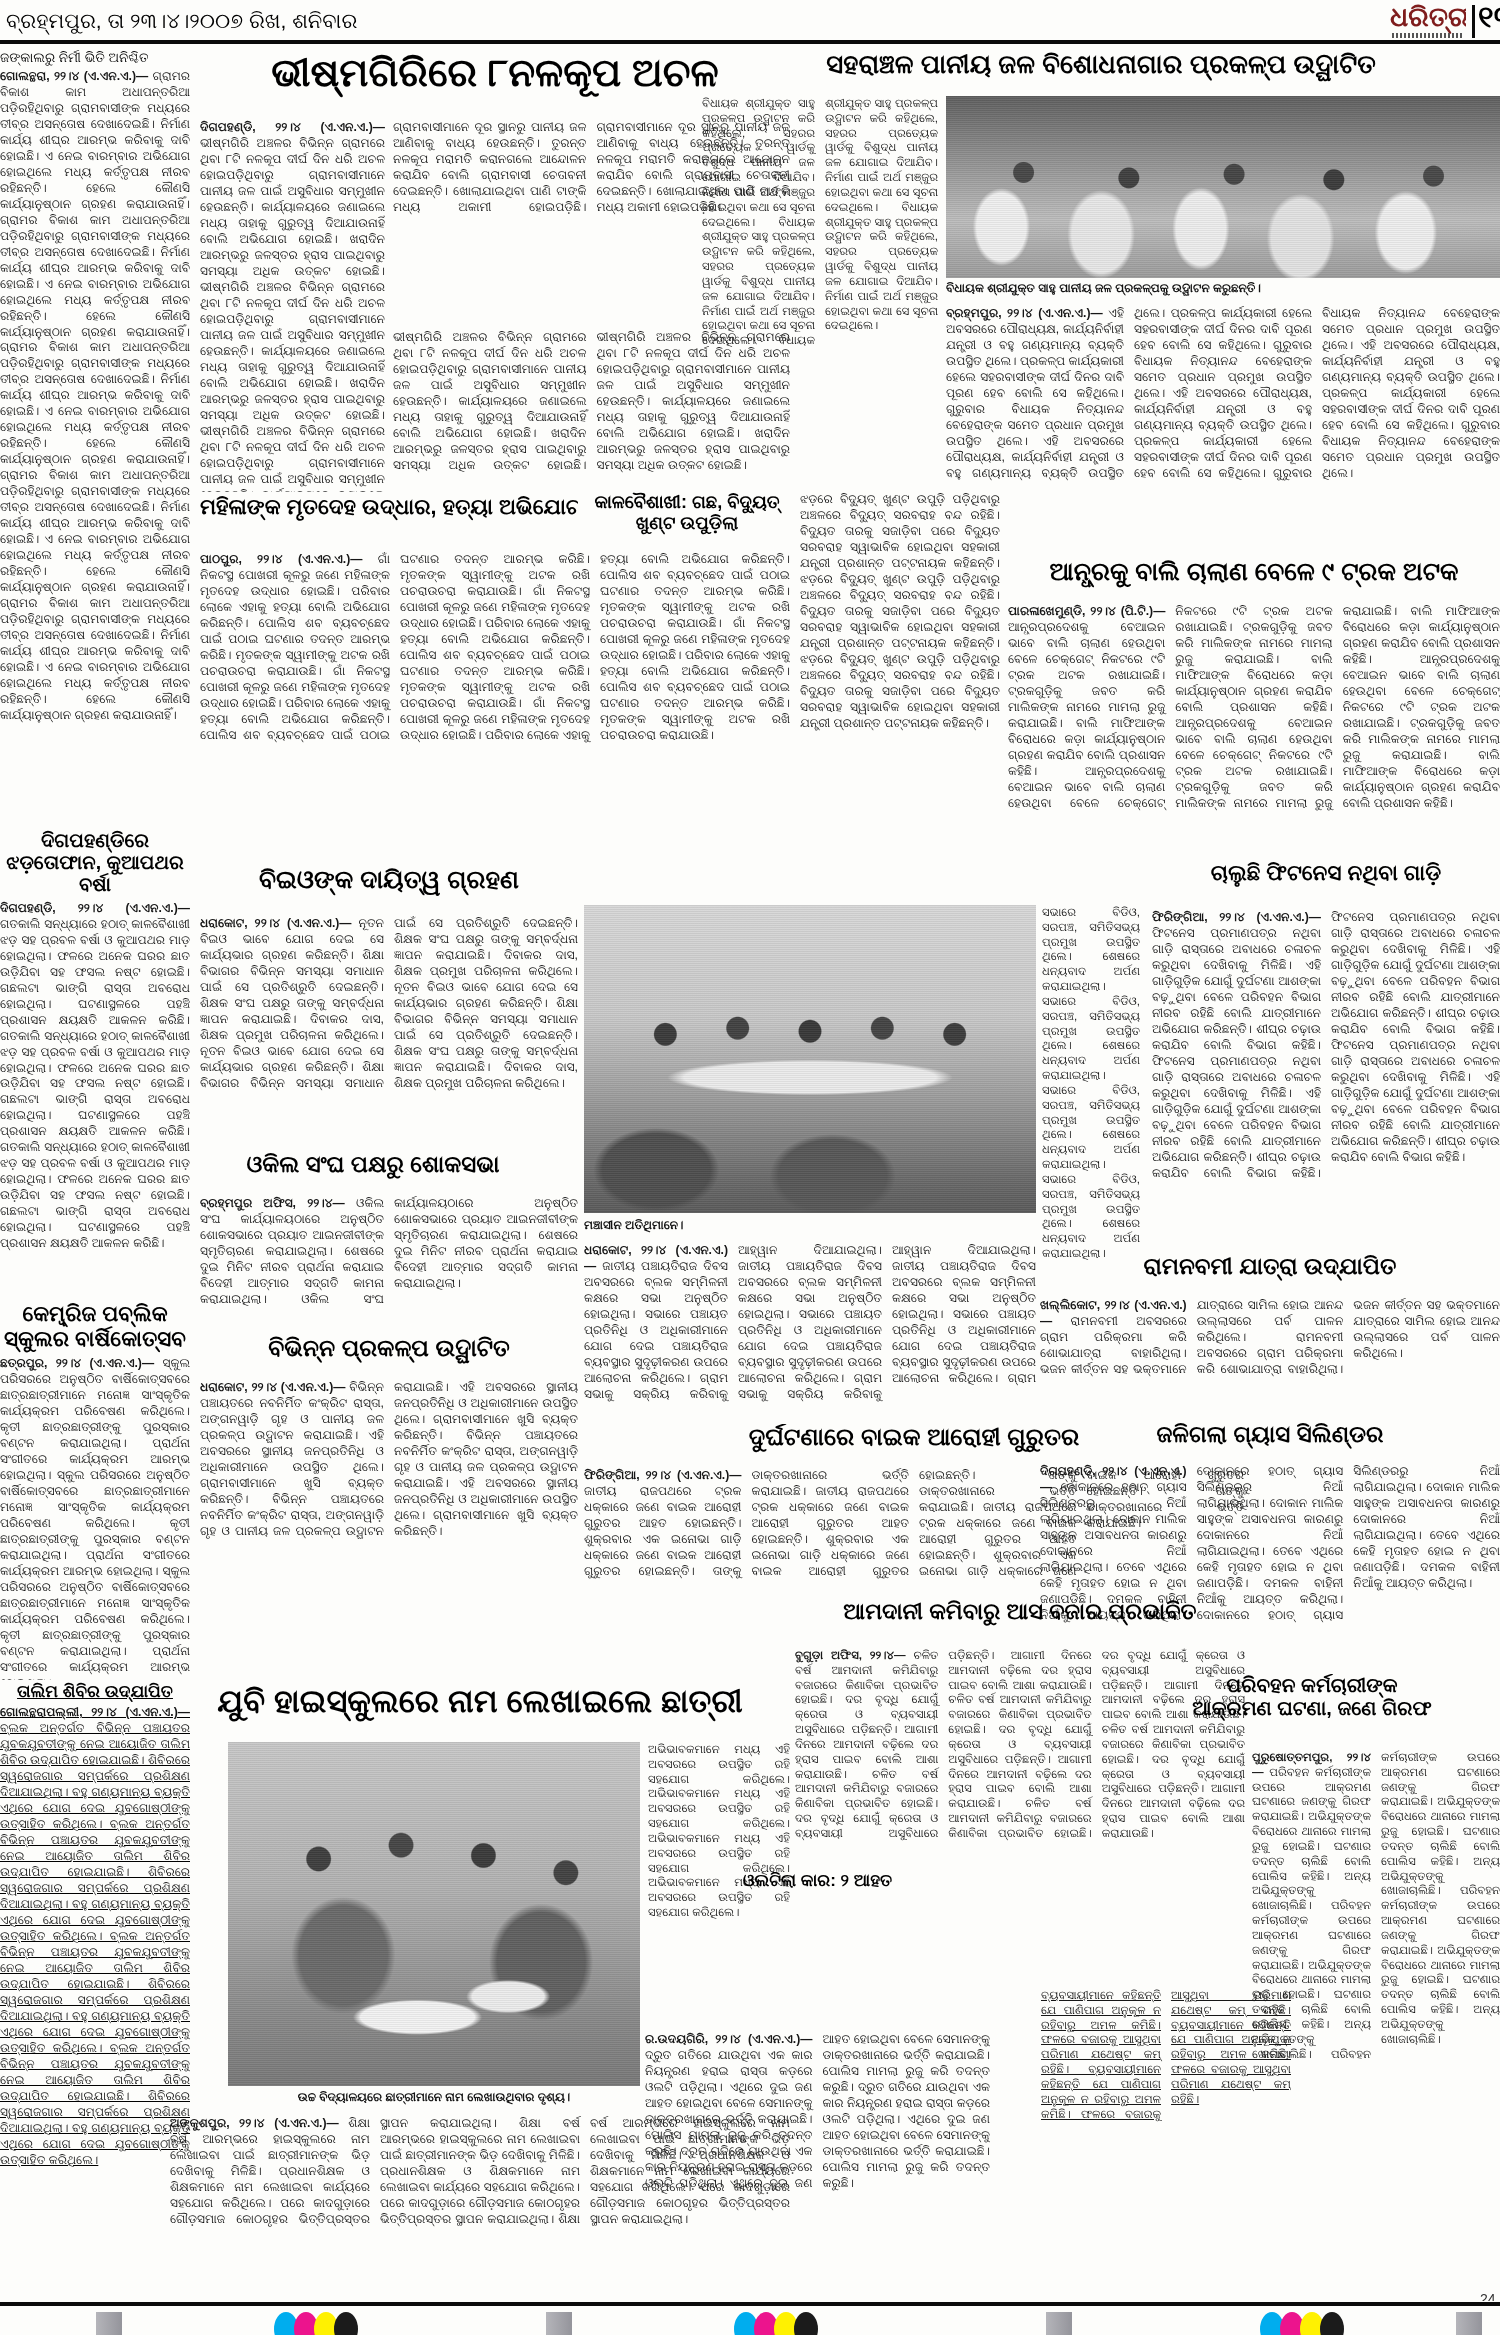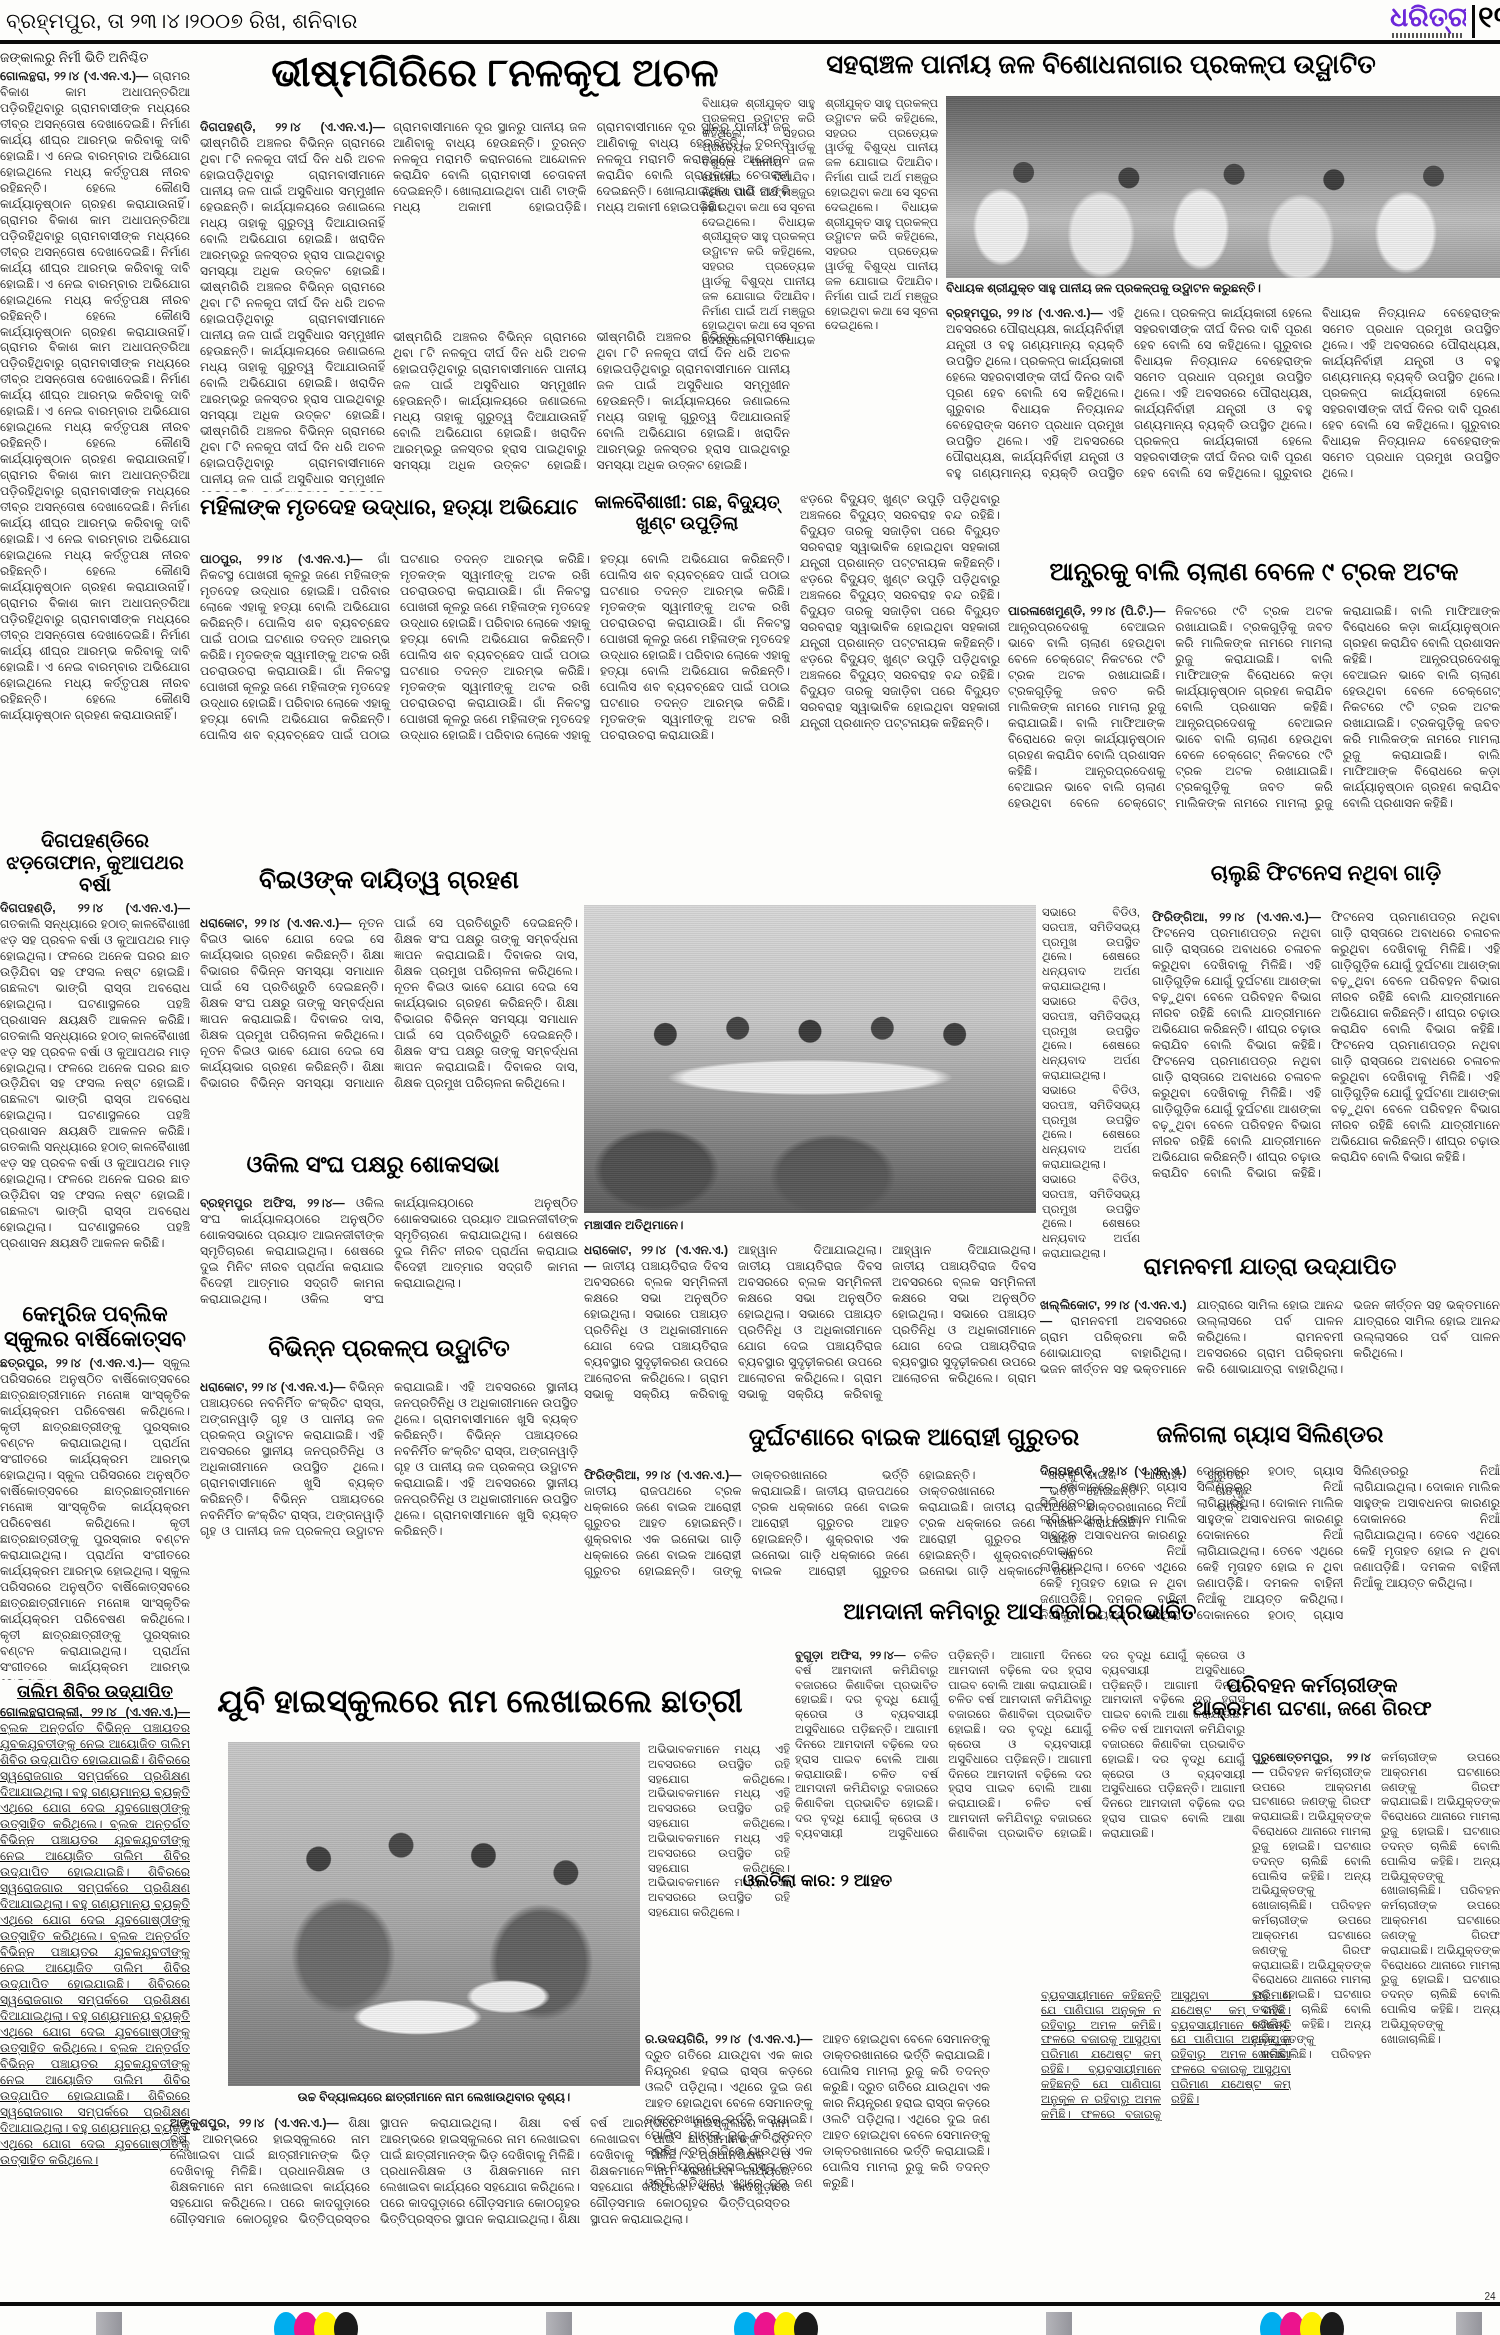--- a/index.html
+++ b/index.html
@@ -56,21 +56,21 @@
   .regsq{width:26px;height:34px;background:linear-gradient(90deg,#b5b5ba,#94949b);}
   .dot{width:24px;height:34px;border-radius:50%;display:inline-block;margin-right:-4px;}
   .dot-c{background:#00adee;} .dot-m{background:#ec148d;} .dot-y{background:#fff101;} .dot-k{background:#1b1b1b;}
 </style>
 </head>
 <body>
 
 <div class="page">
 
   <div class="abs lead" style="left:6px;top:8px;width:720px;height:30px;font-size:21px;">ବ୍ରହ୍ମପୁର, ତା ୨୩।୪।୨୦୦୭ ରିଖ, ଶନିବାର</div>
-  <div class="abs" style="left:1390px;top:2px;width:76px;height:32px;font-weight:700;font-size:27px;color:#6d28d9;">ଧରିତ୍ରୀ</div>
+  <div class="abs" style="left:1390px;top:2px;width:76px;height:32px;font-weight:700;font-size:27px;color:#7f1d1d;">ଧରିତ୍ରୀ</div>
   <div class="abs logo-sub" style="left:1392px;top:33px;width:70px;height:5px;"></div>
   <div class="abs rule" style="left:1472px;top:5px;width:3px;height:33px;"></div>
   <div class="abs" style="left:1478px;top:0px;width:22px;height:40px;font-weight:700;font-size:30px;color:#000;">୧୩</div>
   <div class="abs rule" style="left:0px;top:40px;width:1500px;height:4px;"></div>
 
   <div class="abs" style="left:0px;top:50px;width:190px;height:775px;">
     <div class="lead">ଜଙ୍କାଲରୁ ନିର୍ମୀ ଭିତି ଅନିଶ୍ଚିତ</div>
     <p class="body" style="margin:2px 0 0;"><b class="dl">ଗୋଲନ୍ଥରା, ୨୨।୪ (ଏ.ଏନ.ଏ.)—</b> <span>ଗ୍ରାମର ବିକାଶ କାମ ଅଧାପନ୍ତରିଆ ପଡ଼ିରହିଥିବାରୁ ଗ୍ରାମବାସୀଙ୍କ ମଧ୍ୟରେ ତୀବ୍ର ଅସନ୍ତୋଷ ଦେଖାଦେଇଛି। ନିର୍ମାଣ କାର୍ଯ୍ୟ ଶୀଘ୍ର ଆରମ୍ଭ କରିବାକୁ ଦାବି ହୋଇଛି। ଏ ନେଇ ବାରମ୍ବାର ଅଭିଯୋଗ ହୋଇଥିଲେ ମଧ୍ୟ କର୍ତ୍ତୃପକ୍ଷ ନୀରବ ରହିଛନ୍ତି। ହେଲେ କୌଣସି କାର୍ଯ୍ୟାନୁଷ୍ଠାନ ଗ୍ରହଣ କରାଯାଉନାହିଁ। ଗ୍ରାମର ବିକାଶ କାମ ଅଧାପନ୍ତରିଆ ପଡ଼ିରହିଥିବାରୁ ଗ୍ରାମବାସୀଙ୍କ ମଧ୍ୟରେ ତୀବ୍ର ଅସନ୍ତୋଷ ଦେଖାଦେଇଛି। ନିର୍ମାଣ କାର୍ଯ୍ୟ ଶୀଘ୍ର ଆରମ୍ଭ କରିବାକୁ ଦାବି ହୋଇଛି। ଏ ନେଇ ବାରମ୍ବାର ଅଭିଯୋଗ ହୋଇଥିଲେ ମଧ୍ୟ କର୍ତ୍ତୃପକ୍ଷ ନୀରବ ରହିଛନ୍ତି। ହେଲେ କୌଣସି କାର୍ଯ୍ୟାନୁଷ୍ଠାନ ଗ୍ରହଣ କରାଯାଉନାହିଁ। ଗ୍ରାମର ବିକାଶ କାମ ଅଧାପନ୍ତରିଆ ପଡ଼ିରହିଥିବାରୁ ଗ୍ରାମବାସୀଙ୍କ ମଧ୍ୟରେ ତୀବ୍ର ଅସନ୍ତୋଷ ଦେଖାଦେଇଛି। ନିର୍ମାଣ କାର୍ଯ୍ୟ ଶୀଘ୍ର ଆରମ୍ଭ କରିବାକୁ ଦାବି ହୋଇଛି। ଏ ନେଇ ବାରମ୍ବାର ଅଭିଯୋଗ ହୋଇଥିଲେ ମଧ୍ୟ କର୍ତ୍ତୃପକ୍ଷ ନୀରବ ରହିଛନ୍ତି। ହେଲେ କୌଣସି କାର୍ଯ୍ୟାନୁଷ୍ଠାନ ଗ୍ରହଣ କରାଯାଉନାହିଁ। ଗ୍ରାମର ବିକାଶ କାମ ଅଧାପନ୍ତରିଆ ପଡ଼ିରହିଥିବାରୁ ଗ୍ରାମବାସୀଙ୍କ ମଧ୍ୟରେ ତୀବ୍ର ଅସନ୍ତୋଷ ଦେଖାଦେଇଛି। ନିର୍ମାଣ କାର୍ଯ୍ୟ ଶୀଘ୍ର ଆରମ୍ଭ କରିବାକୁ ଦାବି ହୋଇଛି। ଏ ନେଇ ବାରମ୍ବାର ଅଭିଯୋଗ ହୋଇଥିଲେ ମଧ୍ୟ କର୍ତ୍ତୃପକ୍ଷ ନୀରବ ରହିଛନ୍ତି। ହେଲେ କୌଣସି କାର୍ଯ୍ୟାନୁଷ୍ଠାନ ଗ୍ରହଣ କରାଯାଉନାହିଁ। ଗ୍ରାମର ବିକାଶ କାମ ଅଧାପନ୍ତରିଆ ପଡ଼ିରହିଥିବାରୁ ଗ୍ରାମବାସୀଙ୍କ ମଧ୍ୟରେ ତୀବ୍ର ଅସନ୍ତୋଷ ଦେଖାଦେଇଛି। ନିର୍ମାଣ କାର୍ଯ୍ୟ ଶୀଘ୍ର ଆରମ୍ଭ କରିବାକୁ ଦାବି ହୋଇଛି। ଏ ନେଇ ବାରମ୍ବାର ଅଭିଯୋଗ ହୋଇଥିଲେ ମଧ୍ୟ କର୍ତ୍ତୃପକ୍ଷ ନୀରବ ରହିଛନ୍ତି। ହେଲେ କୌଣସି କାର୍ଯ୍ୟାନୁଷ୍ଠାନ ଗ୍ରହଣ କରାଯାଉନାହିଁ।</span></p>
   </div>
 
@@ -189,21 +189,21 @@
   <div class="abs hd" style="left:645px;top:1872px;width:345px;height:40px;font-size:17px;">ଓଲଟିଲା କାର: ୨ ଆହତ</div>
   <div class="abs body c2" style="left:645px;top:2032px;width:345px;height:258px;">
     <b class="dl">ର.ଉଦୟଗିରି, ୨୨।୪ (ଏ.ଏନ.ଏ.)—</b> <span>ଦ୍ରୁତ ଗତିରେ ଯାଉଥିବା ଏକ କାର ନିୟନ୍ତ୍ରଣ ହରାଇ ରାସ୍ତା କଡ଼ରେ ଓଲଟି ପଡ଼ିଥିଲା। ଏଥିରେ ଦୁଇ ଜଣ ଆହତ ହୋଇଥିବା ବେଳେ ସେମାନଙ୍କୁ ଡାକ୍ତରଖାନାରେ ଭର୍ତ୍ତି କରାଯାଇଛି। ପୋଲିସ ମାମଲା ରୁଜୁ କରି ତଦନ୍ତ କରୁଛି। ଦ୍ରୁତ ଗତିରେ ଯାଉଥିବା ଏକ କାର ନିୟନ୍ତ୍ରଣ ହରାଇ ରାସ୍ତା କଡ଼ରେ ଓଲଟି ପଡ଼ିଥିଲା। ଏଥିରେ ଦୁଇ ଜଣ ଆହତ ହୋଇଥିବା ବେଳେ ସେମାନଙ୍କୁ ଡାକ୍ତରଖାନାରେ ଭର୍ତ୍ତି କରାଯାଇଛି। ପୋଲିସ ମାମଲା ରୁଜୁ କରି ତଦନ୍ତ କରୁଛି। ଦ୍ରୁତ ଗତିରେ ଯାଉଥିବା ଏକ କାର ନିୟନ୍ତ୍ରଣ ହରାଇ ରାସ୍ତା କଡ଼ରେ ଓଲଟି ପଡ଼ିଥିଲା। ଏଥିରେ ଦୁଇ ଜଣ ଆହତ ହୋଇଥିବା ବେଳେ ସେମାନଙ୍କୁ ଡାକ୍ତରଖାନାରେ ଭର୍ତ୍ତି କରାଯାଇଛି। ପୋଲିସ ମାମଲା ରୁଜୁ କରି ତଦନ୍ତ କରୁଛି।</span>
   </div>
 
   <div class="abs hdw" style="left:1188px;top:1674px;width:248px;height:72px;font-size:20px;">ପରିବହନ କର୍ମଚାରୀଙ୍କ ଆକ୍ରମଣ ଘଟଣା, ଜଣେ ଗିରଫ</div>
   <div class="abs body sm c2" style="left:1252px;top:1750px;width:248px;height:540px;">
     <b class="dl">ପୁରୁଷୋତ୍ତମପୁର, ୨୨।୪—</b> <span>ପରିବହନ କର୍ମଚାରୀଙ୍କ ଉପରେ ଆକ୍ରମଣ ଘଟଣାରେ ଜଣଙ୍କୁ ଗିରଫ କରାଯାଇଛି। ଅଭିଯୁକ୍ତଙ୍କ ବିରୋଧରେ ଥାନାରେ ମାମଲା ରୁଜୁ ହୋଇଛି। ଘଟଣାର ତଦନ୍ତ ଚାଲିଛି ବୋଲି ପୋଲିସ କହିଛି। ଅନ୍ୟ ଅଭିଯୁକ୍ତଙ୍କୁ ଖୋଜାଚାଲିଛି। ପରିବହନ କର୍ମଚାରୀଙ୍କ ଉପରେ ଆକ୍ରମଣ ଘଟଣାରେ ଜଣଙ୍କୁ ଗିରଫ କରାଯାଇଛି। ଅଭିଯୁକ୍ତଙ୍କ ବିରୋଧରେ ଥାନାରେ ମାମଲା ରୁଜୁ ହୋଇଛି। ଘଟଣାର ତଦନ୍ତ ଚାଲିଛି ବୋଲି ପୋଲିସ କହିଛି। ଅନ୍ୟ ଅଭିଯୁକ୍ତଙ୍କୁ ଖୋଜାଚାଲିଛି। ପରିବହନ କର୍ମଚାରୀଙ୍କ ଉପରେ ଆକ୍ରମଣ ଘଟଣାରେ ଜଣଙ୍କୁ ଗିରଫ କରାଯାଇଛି। ଅଭିଯୁକ୍ତଙ୍କ ବିରୋଧରେ ଥାନାରେ ମାମଲା ରୁଜୁ ହୋଇଛି। ଘଟଣାର ତଦନ୍ତ ଚାଲିଛି ବୋଲି ପୋଲିସ କହିଛି। ଅନ୍ୟ ଅଭିଯୁକ୍ତଙ୍କୁ ଖୋଜାଚାଲିଛି। ପରିବହନ କର୍ମଚାରୀଙ୍କ ଉପରେ ଆକ୍ରମଣ ଘଟଣାରେ ଜଣଙ୍କୁ ଗିରଫ କରାଯାଇଛି। ଅଭିଯୁକ୍ତଙ୍କ ବିରୋଧରେ ଥାନାରେ ମାମଲା ରୁଜୁ ହୋଇଛି। ଘଟଣାର ତଦନ୍ତ ଚାଲିଛି ବୋଲି ପୋଲିସ କହିଛି। ଅନ୍ୟ ଅଭିଯୁକ୍ତଙ୍କୁ ଖୋଜାଚାଲିଛି।</span>
   </div>
 
-  <div class="abs" style="left:1480px;top:2291px;width:20px;height:10px;font-size:10px;color:#333;text-align:center;">24</div>
+  <div class="abs" style="left:1480px;top:2291px;width:20px;height:10px;font-size:14px;color:#333;text-align:left;">24</div>
   <div class="abs rule" style="left:0px;top:2302px;width:1500px;height:4px;"></div>
 
   <div class="abs regsq" style="left:96px;top:2312px;"></div>
   <div class="abs" style="left:274px;top:2312px;width:110px;height:34px;">
     <span class="dot dot-c"></span><span class="dot dot-m"></span><span class="dot dot-y"></span><span class="dot dot-k"></span>
   </div>
   <div class="abs regsq" style="left:546px;top:2312px;"></div>
   <div class="abs" style="left:734px;top:2312px;width:110px;height:34px;">
     <span class="dot dot-c"></span><span class="dot dot-m"></span><span class="dot dot-y"></span><span class="dot dot-k"></span>
   </div>

